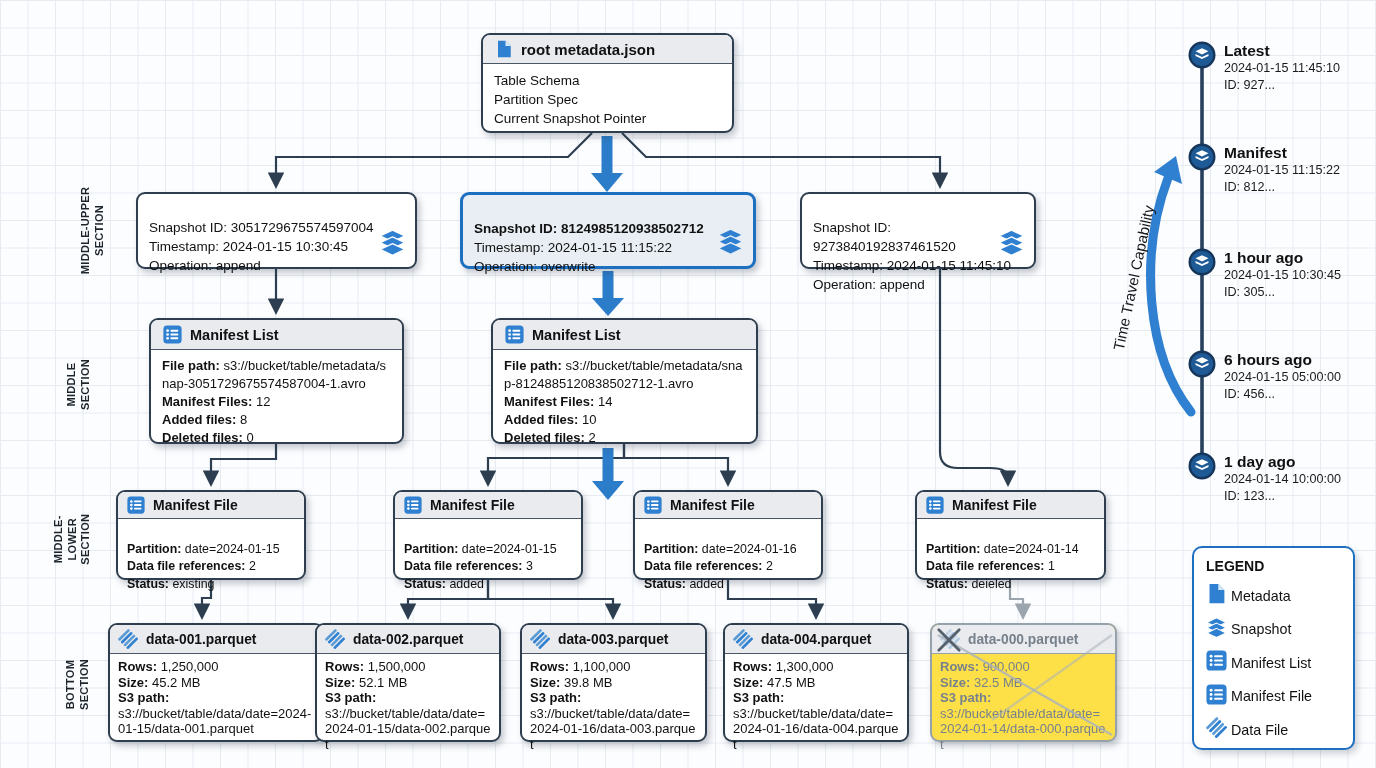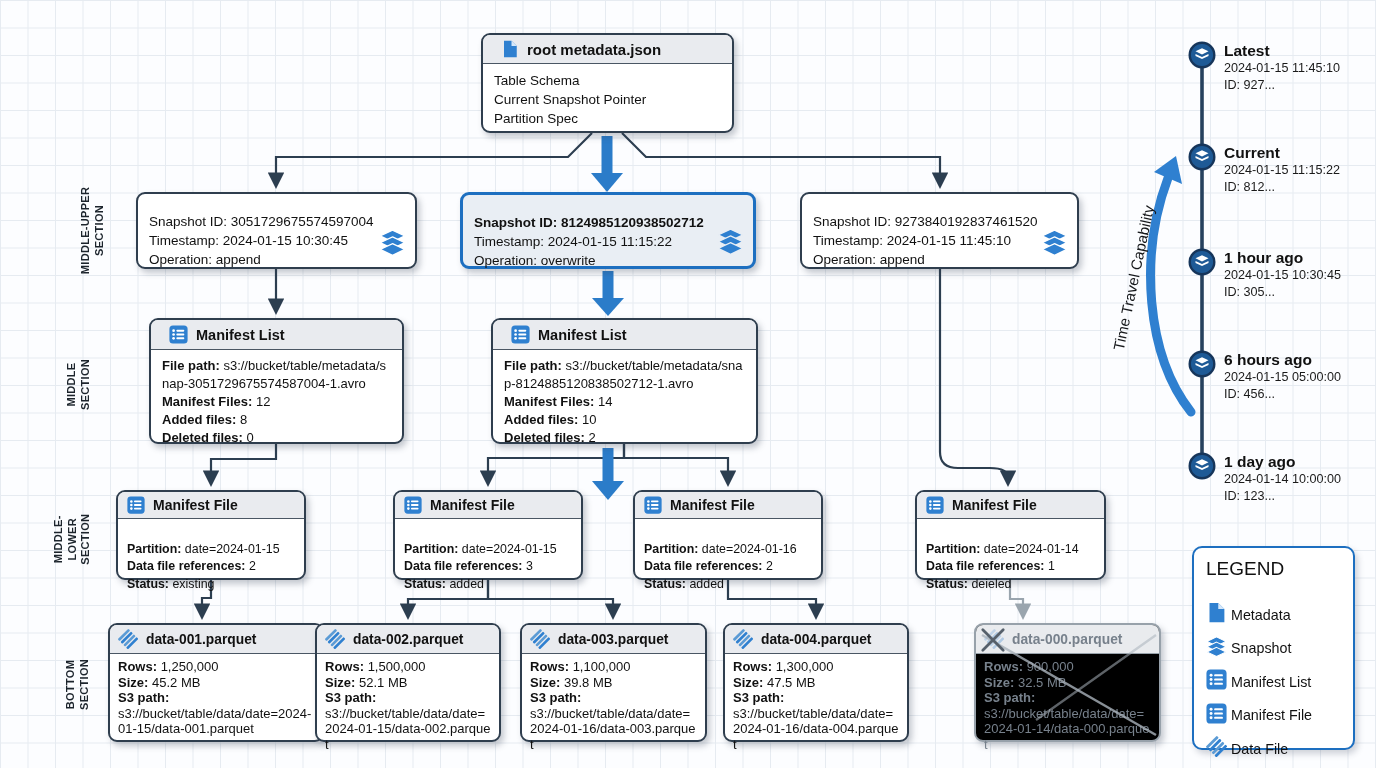--- a/index.html
+++ b/index.html
@@ -20,73 +20,73 @@
     background:#fff;
     border:2px solid #2f3e4e;
     border-radius:9px;
     box-shadow:3px 4px 6px rgba(50,60,80,.28);
   }
   .box-header {
     display:flex; align-items:center; gap:8px;
     background:#e9ebef;
     border-bottom:1.6px solid #4a5663;
     border-radius:7px 7px 0 0;
-    padding:5px 18px;
+    padding:5px 12px;
     font-weight:bold;
   }
   .box-header .ic { flex:0 0 auto; display:flex; }
   .box-body { padding:7px 11px; }
   .b { font-weight:bold; }
   
   .root-box { left:481px; top:33px; width:253px; height:100px; }
   .root-box .box-header { font-size:15px; }
   .root-box .box-body { font-size:13.5px; line-height:19px; }
   
   .snap { height:77px; top:192px; }
-  .snap .box-body { font-size:13.5px; line-height:19px; padding-top:18px; }
+  .snap .box-body { font-size:13.5px; line-height:19px; padding-top:24px; }
   .snap .layers-corner { position:absolute; right:9px; bottom:7px; }
   .snap-current {
     background:#e9eef4;
     border:3px solid #1d6fc0;
   }
   .snap-current .sl-0 { font-weight:bold; }
   
   .mlist { top:318px; height:126px; }
   .mlist .box-header { font-size:14.5px; }
   .mlist .box-body { font-size:13px; line-height:18px; }
   .wrap { word-break:break-all; }
   
   .mfile { top:490px; height:90px; }
   .mfile .box-header { font-size:14px; padding:4px 9px; }
   .mfile .box-body { font-size:12.4px; line-height:17.4px; padding:22px 9px; }
   
   .dfile { top:623px; height:119px; }
   .dfile .box-header { font-size:13.8px; padding:4px 8px; }
   .dfile .box-body { font-size:13px; line-height:15.6px; padding:5px 8px; }
-  .df-deleted { border-color:#97a1aa; background:#000000; color:#77818c;margin-left:44px; }
+  .df-deleted { border-color:#97a1aa; background:#fde047; color:#77818c; }
   .df-deleted .box-header { color:#77818c; background:#e9ebee; border-bottom-color:#97a1aa; }
   .df-deleted .strike { position:absolute; left:0; top:0; z-index:3; pointer-events:none; }
   .icon-x { position:absolute; left:4px; top:2px; z-index:4; }
   .tl-node { position:absolute; width:28px; height:28px; z-index:3; }
   .tl-item { position:absolute; left:1224px; width:152px; z-index:2; }
   .tl-title { font-size:15.5px; font-weight:bold; line-height:18px; }
   .tl-sub { font-size:12.6px; line-height:16.5px; color:#1a1a1a; }
   .tt-label {
     position:absolute; left:1035px; top:268px; width:200px; height:20px;
     text-align:center; font-size:15px; font-weight:500; color:#16181b;
     transform:rotate(-78deg); z-index:2;
   }
   
   .legend {
     position:absolute; left:1192px; top:546px; width:163px; height:204px; z-index:2;
     background:#fff; border:2.5px solid #1d6fc0; border-radius:10px;
     box-shadow:3px 4px 6px rgba(50,60,80,.22);
     padding:10px 12px;
   }
-  .legend-title { font-size:19px; font-weight:normal; margin-bottom:22px; }
+  .legend-title { font-size:14px; font-weight:bold; margin-bottom:9px; }
   .legend-row { display:flex; align-items:center; gap:4px; margin-bottom:8.5px; }
   .legend-row span.lab { font-size:14.3px; }
   
   .sec-label {
     position:absolute; z-index:2; width:120px;
     text-align:center; font-size:11px; font-weight:bold; line-height:13.5px;
     letter-spacing:.3px; color:#1c242c; white-space:pre-line;
     transform:rotate(-90deg);
   }
 </style>
@@ -149,22 +149,22 @@
     <span class="ic">
       <svg width="18" height="18" viewBox="0 0 24 24">
           <path d="M4 1 H14 L21 8 V23 H4 Z" fill="#2f80d0"></path>
           <path d="M14 1 V8 H21 Z" fill="#d6e8fa"></path>
         </svg>
     </span>
     <span>root metadata.json</span>
   </div>
   <div class="box-body">
     <div>Table Schema</div>
+    <div>Partition Spec</div>
     <div>Current Snapshot Pointer</div>
-    <div>Partition Spec</div>
   </div>
 </div>
 
 <div class="box snap" style="left:136px; width:281px;">
   <div class="box-body">
     <div>Snapshot ID: 3051729675574597004</div>
     <div>Timestamp: 2024-01-15 10:30:45</div>
     <div>Operation: append</div>
   </div>
   <span class="layers-corner">
@@ -188,21 +188,21 @@
     <svg width="27" height="27" viewBox="0 0 24 24">
         <g fill="#2f80d0" stroke="#e9eef4" stroke-width="1.2">
           <path d="M12 1 L23 6.2 12 11.4 1 6.2 Z"></path>
           <path d="M12 7 L23 12.2 12 17.4 1 12.2 Z"></path>
           <path d="M12 13 L23 18.2 12 23.4 1 18.2 Z"></path>
         </g>
       </svg>
   </span>
 </div>
 
-<div class="box snap" style="left:800px; width:279px;">
+<div class="box snap" style="left:800px; width:236px;">
   <div class="box-body">
     <div>Snapshot ID: 9273840192837461520</div>
     <div>Timestamp: 2024-01-15 11:45:10</div>
     <div>Operation: append</div>
   </div>
   <span class="layers-corner">
     <svg width="27" height="27" viewBox="0 0 24 24">
         <g fill="#2f80d0" stroke="#fff" stroke-width="1.2">
           <path d="M12 1 L23 6.2 12 11.4 1 6.2 Z"></path>
           <path d="M12 7 L23 12.2 12 17.4 1 12.2 Z"></path>
@@ -512,21 +512,21 @@
         </g>
       </svg>
   </span>
 
   <div class="tl-item" style="top:42px;">
     <div class="tl-title">Latest</div>
     <div class="tl-sub">2024-01-15 11:45:10</div>
     <div class="tl-sub">ID: 927...</div>
   </div>
   <div class="tl-item" style="top:144px;">
-    <div class="tl-title">Current</div>
+    <div class="tl-title">Manifest</div>
     <div class="tl-sub">2024-01-15 11:15:22</div>
     <div class="tl-sub">ID: 812...</div>
   </div>
   <div class="tl-item" style="top:249px;">
     <div class="tl-title">1 hour ago</div>
     <div class="tl-sub">2024-01-15 10:30:45</div>
     <div class="tl-sub">ID: 305...</div>
   </div>
   <div class="tl-item" style="top:351px;">
     <div class="tl-title">6 hours ago</div>

